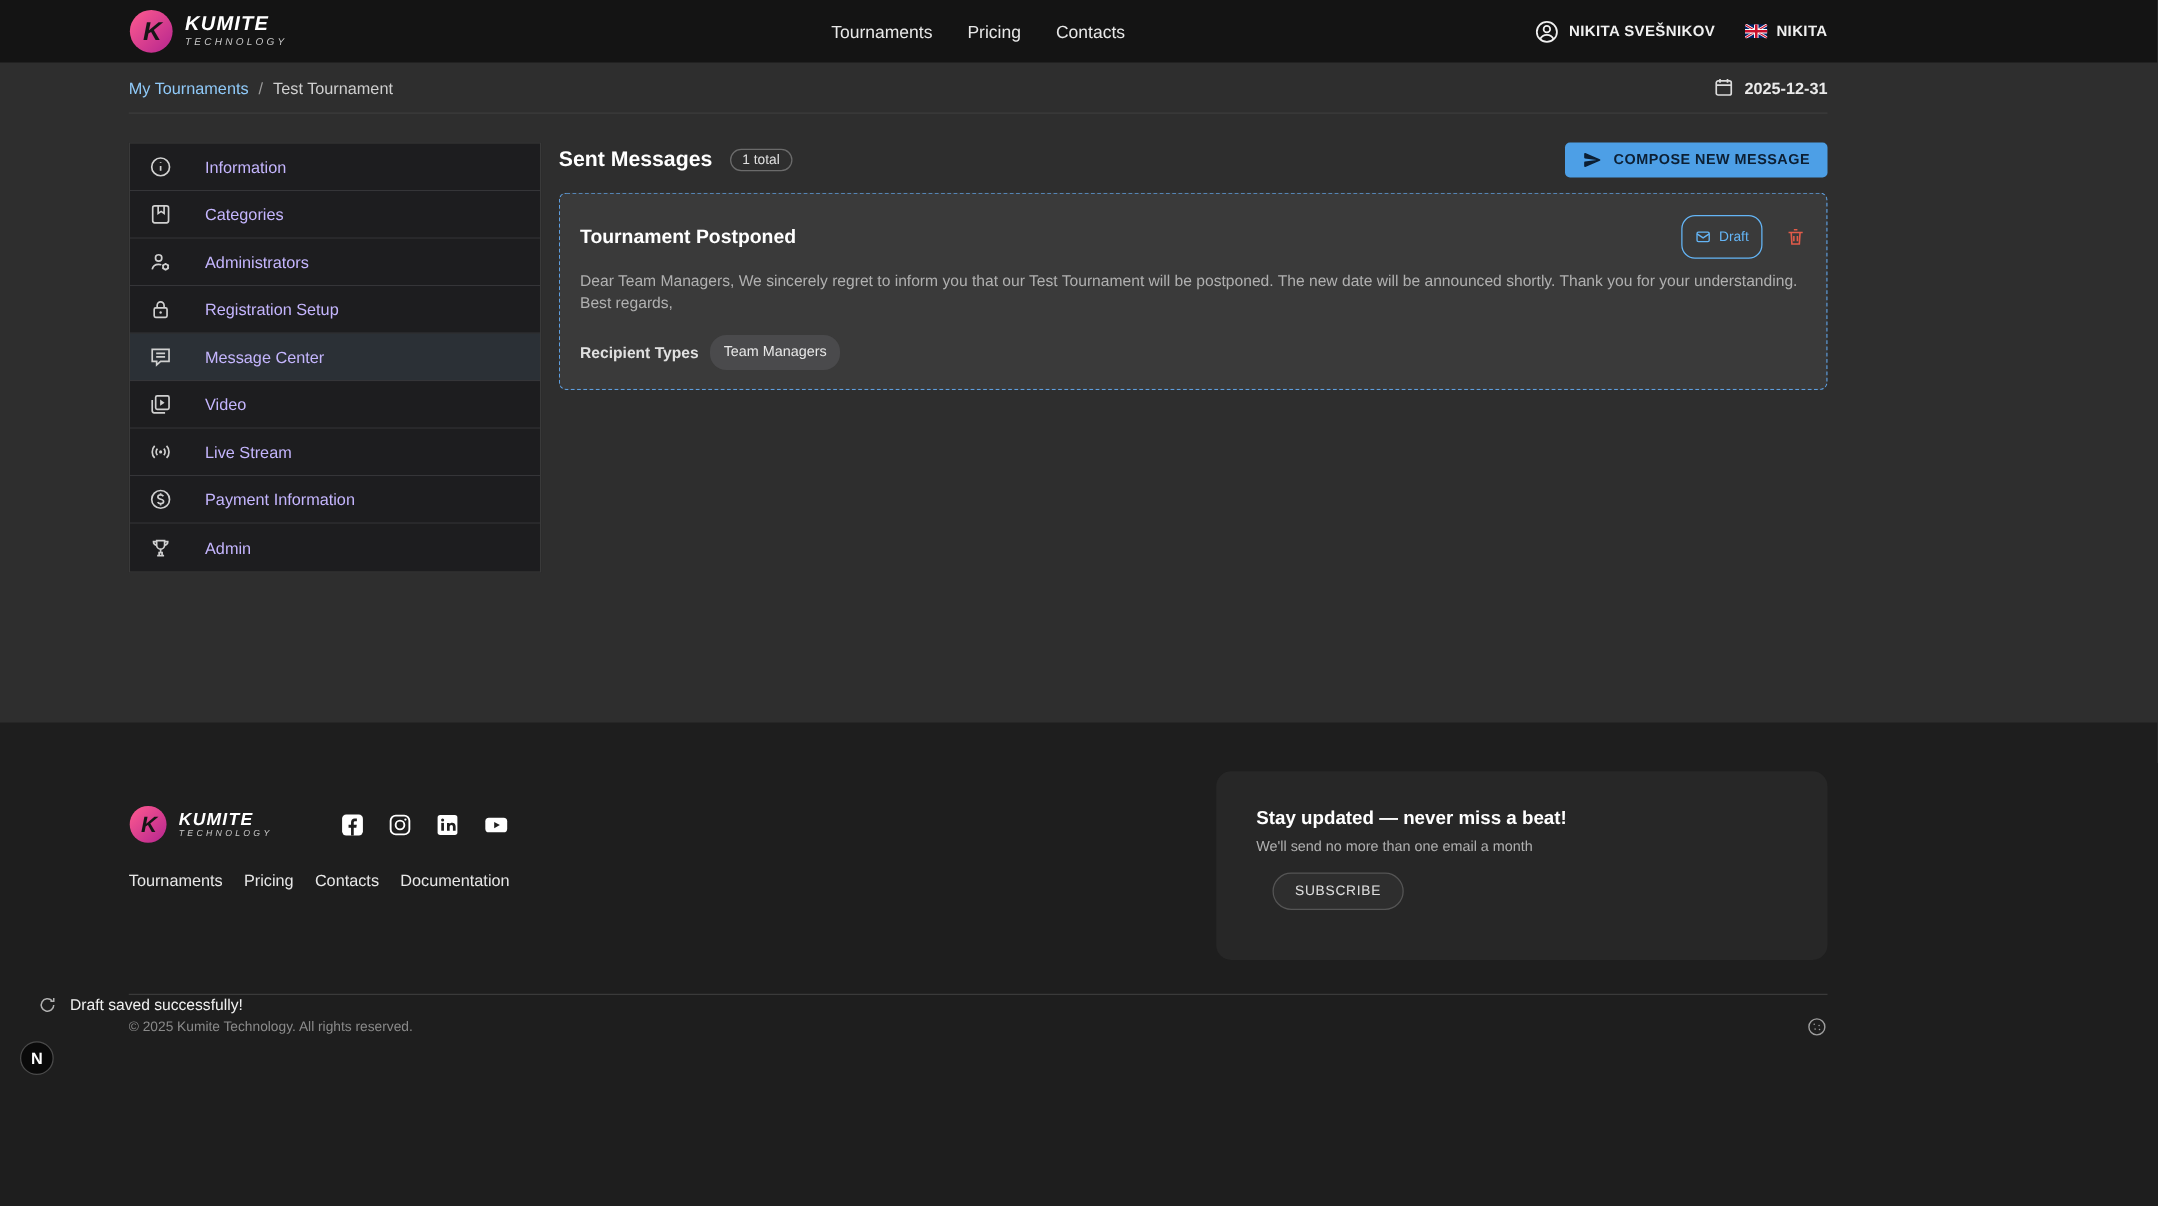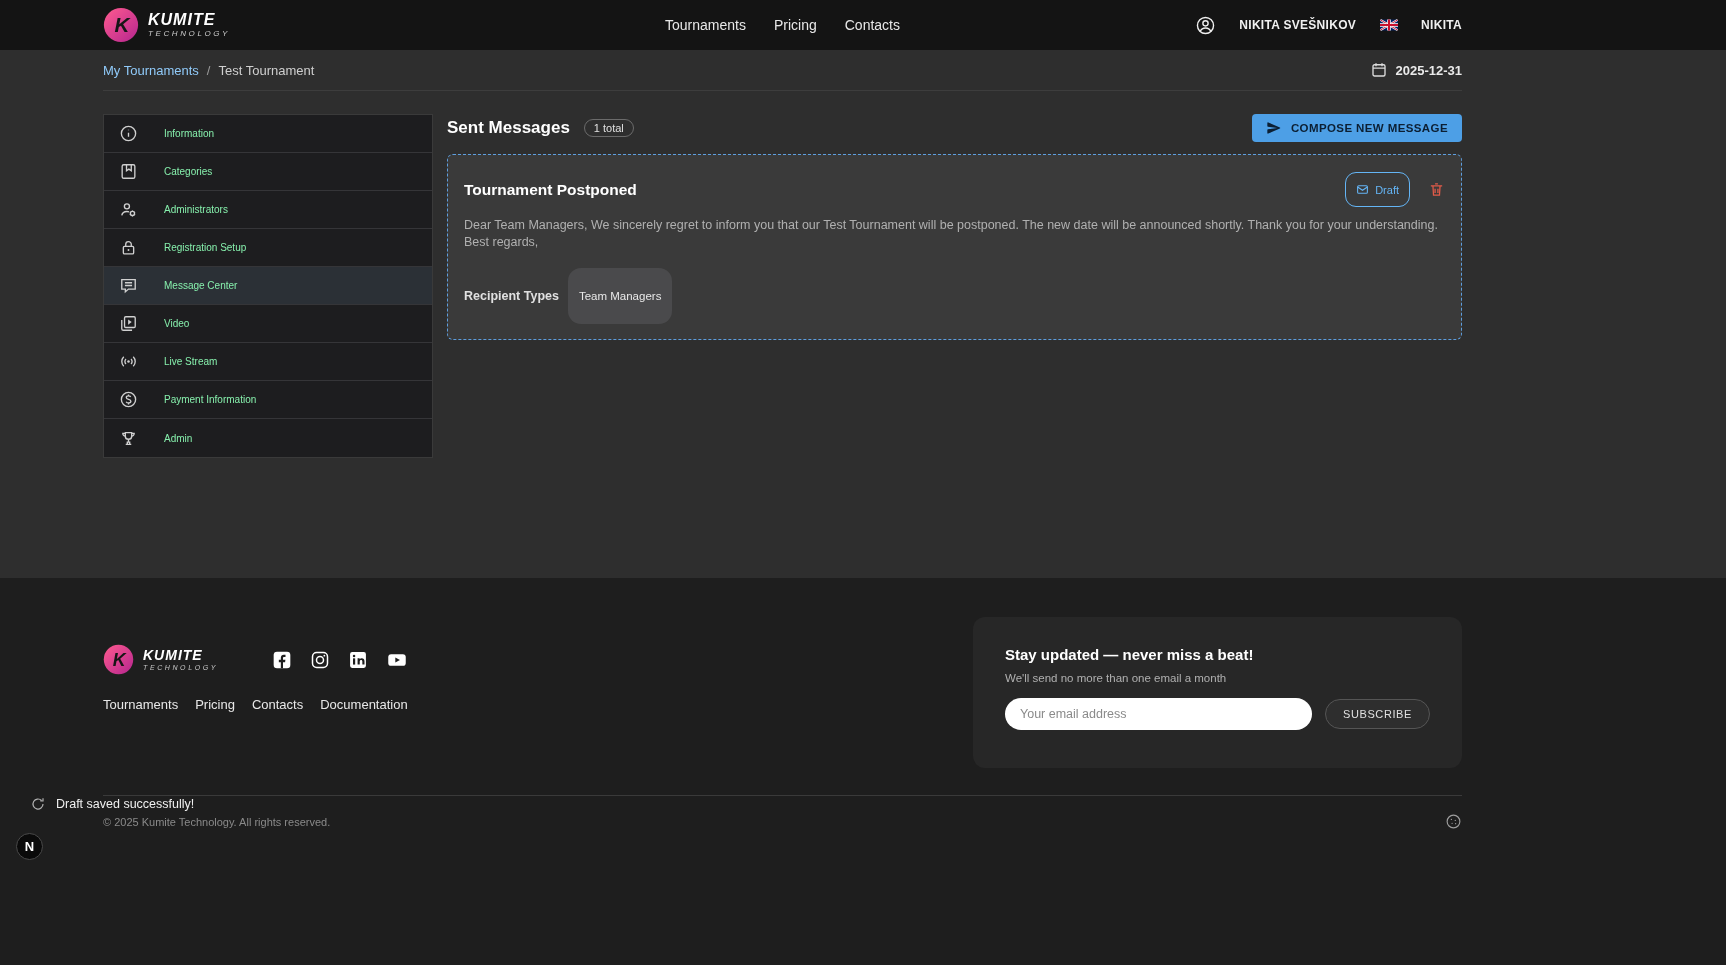--- a/index.html
+++ b/index.html
@@ -16,57 +16,57 @@
   
   .navbar { height: 50px; background: #141414; display: flex; align-items: center; flex: none; }
   .nav-inner { display: flex; align-items: center; }
   .brand { display: flex; align-items: center; gap: 9px; flex: 1; cursor: pointer; }
   .brand-text { display: flex; flex-direction: column; line-height: 1; }
   .brand-name { font-size: 16px; font-weight: bold; font-style: italic; letter-spacing: 1px; color: #fff; }
   .brand-tag { font-size: 8px; font-style: italic; letter-spacing: 2.6px; color: #c9c9c9; margin-top: 2px; }
   .nav-links { display: flex; gap: 28px; flex: none; }
   .nav-links a { color: #e8e8e8; text-decoration: none; font-size: 14px; cursor: pointer; }
   .nav-right { flex: 1; display: flex; justify-content: flex-end; align-items: center; gap: 24px; }
-  .nav-user, .nav-lang { display: flex; align-items: center; gap: 23px; font-size: 12px; font-weight: bold; letter-spacing: .3px; color: #f0f0f0; cursor: pointer; }
+  .nav-user, .nav-lang { display: flex; align-items: center; gap: 7px; font-size: 12px; font-weight: bold; letter-spacing: .3px; color: #f0f0f0; cursor: pointer; }
   .flag { display: inline-flex; border-radius: 2px; overflow: hidden; }
 
   
   .breadcrumb-bar { height: 41px; display: flex; align-items: center; border-bottom: 1px solid #3d3d3d; flex: none; }
   .bc-left { display: flex; align-items: center; gap: 8px; font-size: 13px; }
   .bc-link { color: #90caf9; text-decoration: none; cursor: pointer; }
   .bc-sep { color: #9a9a9a; }
   .bc-current { color: #cfcfcf; }
   .bc-right { margin-left: auto; display: flex; align-items: center; gap: 8px; font-size: 13px; font-weight: bold; color: #eaeaea; cursor: pointer; }
   .bc-right svg { color: #dcdcdc; }
 
   
   .main { display: flex; gap: 14px; padding-top: 23px; height: 487px; flex: none; }
   .sidebar { width: 330px; flex: none; background: #1d1d1f; border: 1px solid #3a3a3a; align-self: flex-start; }
   .side-item { height: 38px; display: flex; align-items: center; padding: 0 14px; border-bottom: 1px solid #353538; cursor: pointer; background: #1d1d1f; }
   .side-item:last-child { border-bottom: none; }
   .side-item.active { background: #2b3036; }
   .side-item .icon { width: 20px; height: 20px; display: inline-flex; align-items: center; justify-content: center; color: #d0d0d0; flex: none; }
-  .side-label { margin-left: 26px; font-size: 10px; color: #86efac; }
+  .side-label { margin-left: 26px; font-size: 13px; color: #c4b5fd; }
 
   .content { flex: 1; }
   .content-header { display: flex; align-items: center; height: 28px; }
   .page-title { font-size: 17px; font-weight: bold; color: #fff; }
   .total-badge { margin-left: 14px; font-size: 11px; color: #e0e0e0; border: 1px solid #6b6b6b; border-radius: 11px; padding: 2px 9px; }
   .compose-btn { margin-left: auto; height: 28px; display: inline-flex; align-items: center; gap: 9px; background: #4d9fe6; color: #0c1f33; border: none; border-radius: 4px; padding: 0 14px; font-family: inherit; font-size: 11.5px; font-weight: bold; letter-spacing: .4px; cursor: pointer; justify-content: space-between; }
 
   .message-card { margin-top: 12px; background: #3a3a3a; border: 1.5px dashed #5e9ede; border-radius: 6px; padding: 17px 16px 15px; cursor: pointer; }
   .msg-title-row { display: flex; align-items: center; }
   .msg-title { font-size: 15.5px; font-weight: bold; color: #fff; }
   .msg-actions { margin-left: auto; display: flex; align-items: center; gap: 18px; }
   .draft-chip { display: inline-flex; align-items: center; gap: 6px; border: 1px solid #64b5f6; color: #64b5f6; border-radius: 11px; height: 35px; padding: 0 10px; font-size: 11px; }
   .trash-btn { color: #e25b49; background: none; border: none; cursor: pointer; display: inline-flex; padding: 0; }
   .msg-body { margin-top: 10px; font-size: 12.5px; line-height: 1.35; color: #b0b0b0; }
   .recipient-row { margin-top: 17px; display: flex; align-items: center; }
   .recipient-label { font-size: 12.5px; font-weight: bold; color: #e0e0e0; }
-  .recipient-chip { margin-left: 9px; background: #4a4a4c; color: #e8e8e8; font-size: 11.5px; padding: 22px 11px; border-radius: 13px; text-align: center; }
+  .recipient-chip { margin-left: 9px; background: #4a4a4c; color: #e8e8e8; font-size: 11.5px; padding: 8px 11px; border-radius: 13px; text-align: center; }
 
   
   footer { height: 387px; background: #1e1e1e; flex: none; padding-top: 39px; }
   .footer-inner { display: flex; align-items: flex-start; }
   .footer-left { margin-top: 27px; }
   .footer-brand-row { display: flex; align-items: center; gap: 36px; }
   .socials { display: flex; align-items: center; gap: 18px; }
   .social-btn { display: inline-flex; cursor: pointer; background: none; border: none; padding: 0; }
   .footer-links { margin-top: 22px; display: flex; gap: 17px; }
   .footer-links a { color: #e8e8e8; font-size: 13px; text-decoration: none; cursor: pointer; }
@@ -355,21 +355,20 @@
           <a>Pricing</a>
           <a>Contacts</a>
           <a>Documentation</a>
         </nav>
       </div>
 
       <div class="newsletter-card">
         <div class="nl-title">Stay updated — never miss a beat!</div>
         <div class="nl-sub">We'll send no more than one email a month</div>
         <div class="nl-row">
-          <input class="nl-input" type="email" placeholder="Your email address" style="">
           <button class="subscribe-btn">SUBSCRIBE</button>
         </div>
       </div>
     </div>
 
     <div class="footer-divider container"></div>
 
     <div class="copyright-row container">
       <span class="copyright">© 2025 Kumite Technology. All rights reserved.</span>
       <button class="cookie-btn">

